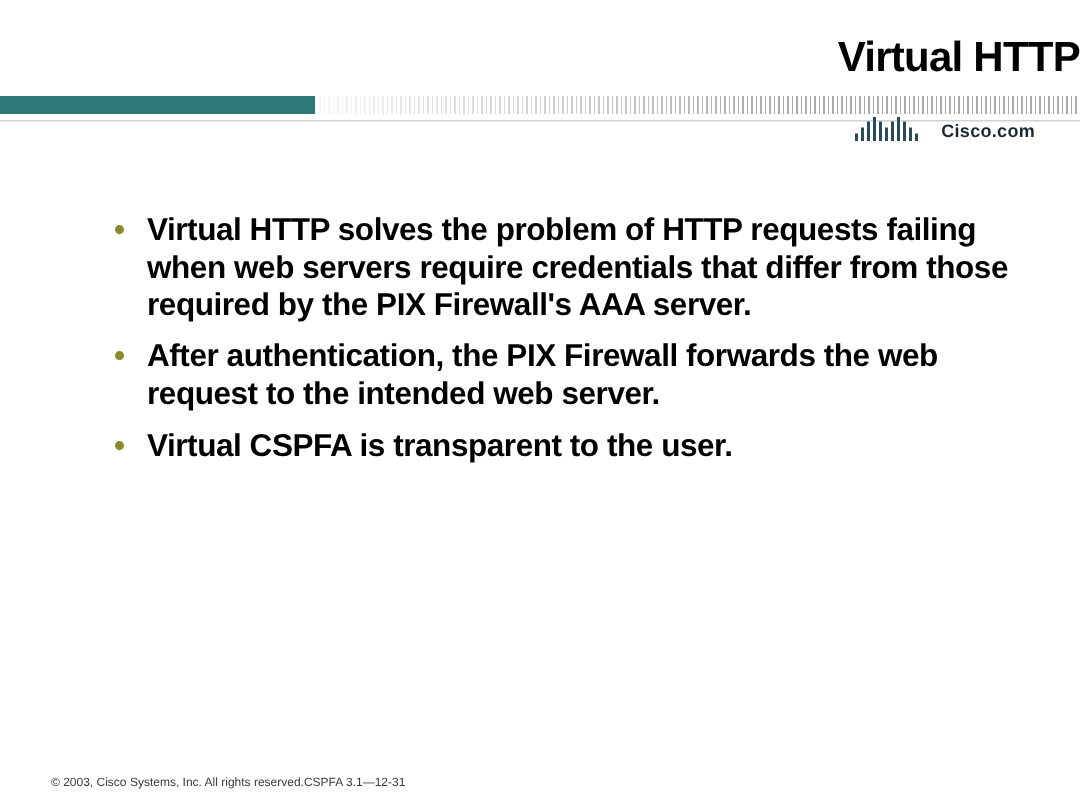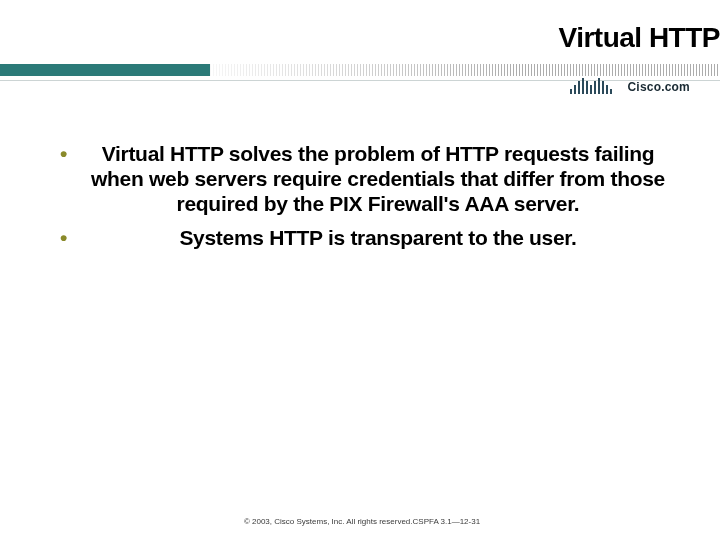--- a/index.html
+++ b/index.html
@@ -80,22 +80,21 @@
     display: block;
   }
   .b1{height:5px}.b2{height:9px}.b3{height:13px}.b4{height:16px}.b5{height:13px}.b6{height:9px}.b7{height:13px}.b8{height:16px}.b9{height:13px}.b10{height:9px}.b11{height:5px}
   .cisco-text {
     font-size: 12px;
     font-weight: bold;
     color: #1a2a33;
     letter-spacing: 0.2px;
   }
   .content {
-    padding: 44px 46px 0 60px;
-    text-align: center;
+    padding: 44px 46px 0 76px;
   }
   ul.bullets {
     list-style: none;
   }
   ul.bullets li {
     position: relative;
     font-size: 21px;
     line-height: 1.18;
     font-weight: bold;
     color: #000;
@@ -109,21 +108,21 @@
     left: 0;
     top: 0;
     color: #8a8a2a;
     font-size: 21px;
   }
   .footer {
     position: absolute;
     left: 0; right: 0;
     bottom: 14px;
     display: flex;
-    justify-content: center;
+    justify-content: flex-start;
     padding: 0 30px 0 34px;
     font-size: 8px;
     color: #3a3a3a;
     margin-top: 42px;
   }
 </style>
 </head>
 <body>
 
 <div class="title-area">
@@ -148,20 +147,21 @@
         <span class="b10"></span>
         <span class="b11"></span>
     </div>
     <div class="cisco-text">Cisco.com</div>
   </div>
 </div>
 
 <div class="content">
   <ul class="bullets">
     <li>Virtual HTTP solves the problem of HTTP requests failing when web servers require credentials that differ from those required by the PIX Firewall's AAA server.</li>
-    <li>Systems HTTP is transparent to the user.</li>
+    <li>After authentication, the PIX Firewall forwards the web request to the intended web server.</li>
+    <li>Virtual CSPFA is transparent to the user.</li>
   </ul>
 </div>
 
 <div class="footer">
   <span>© 2003, Cisco Systems, Inc. All rights reserved.</span>
   <span>CSPFA 3.1—12-31</span>
 </div>
 
 </body></html>

